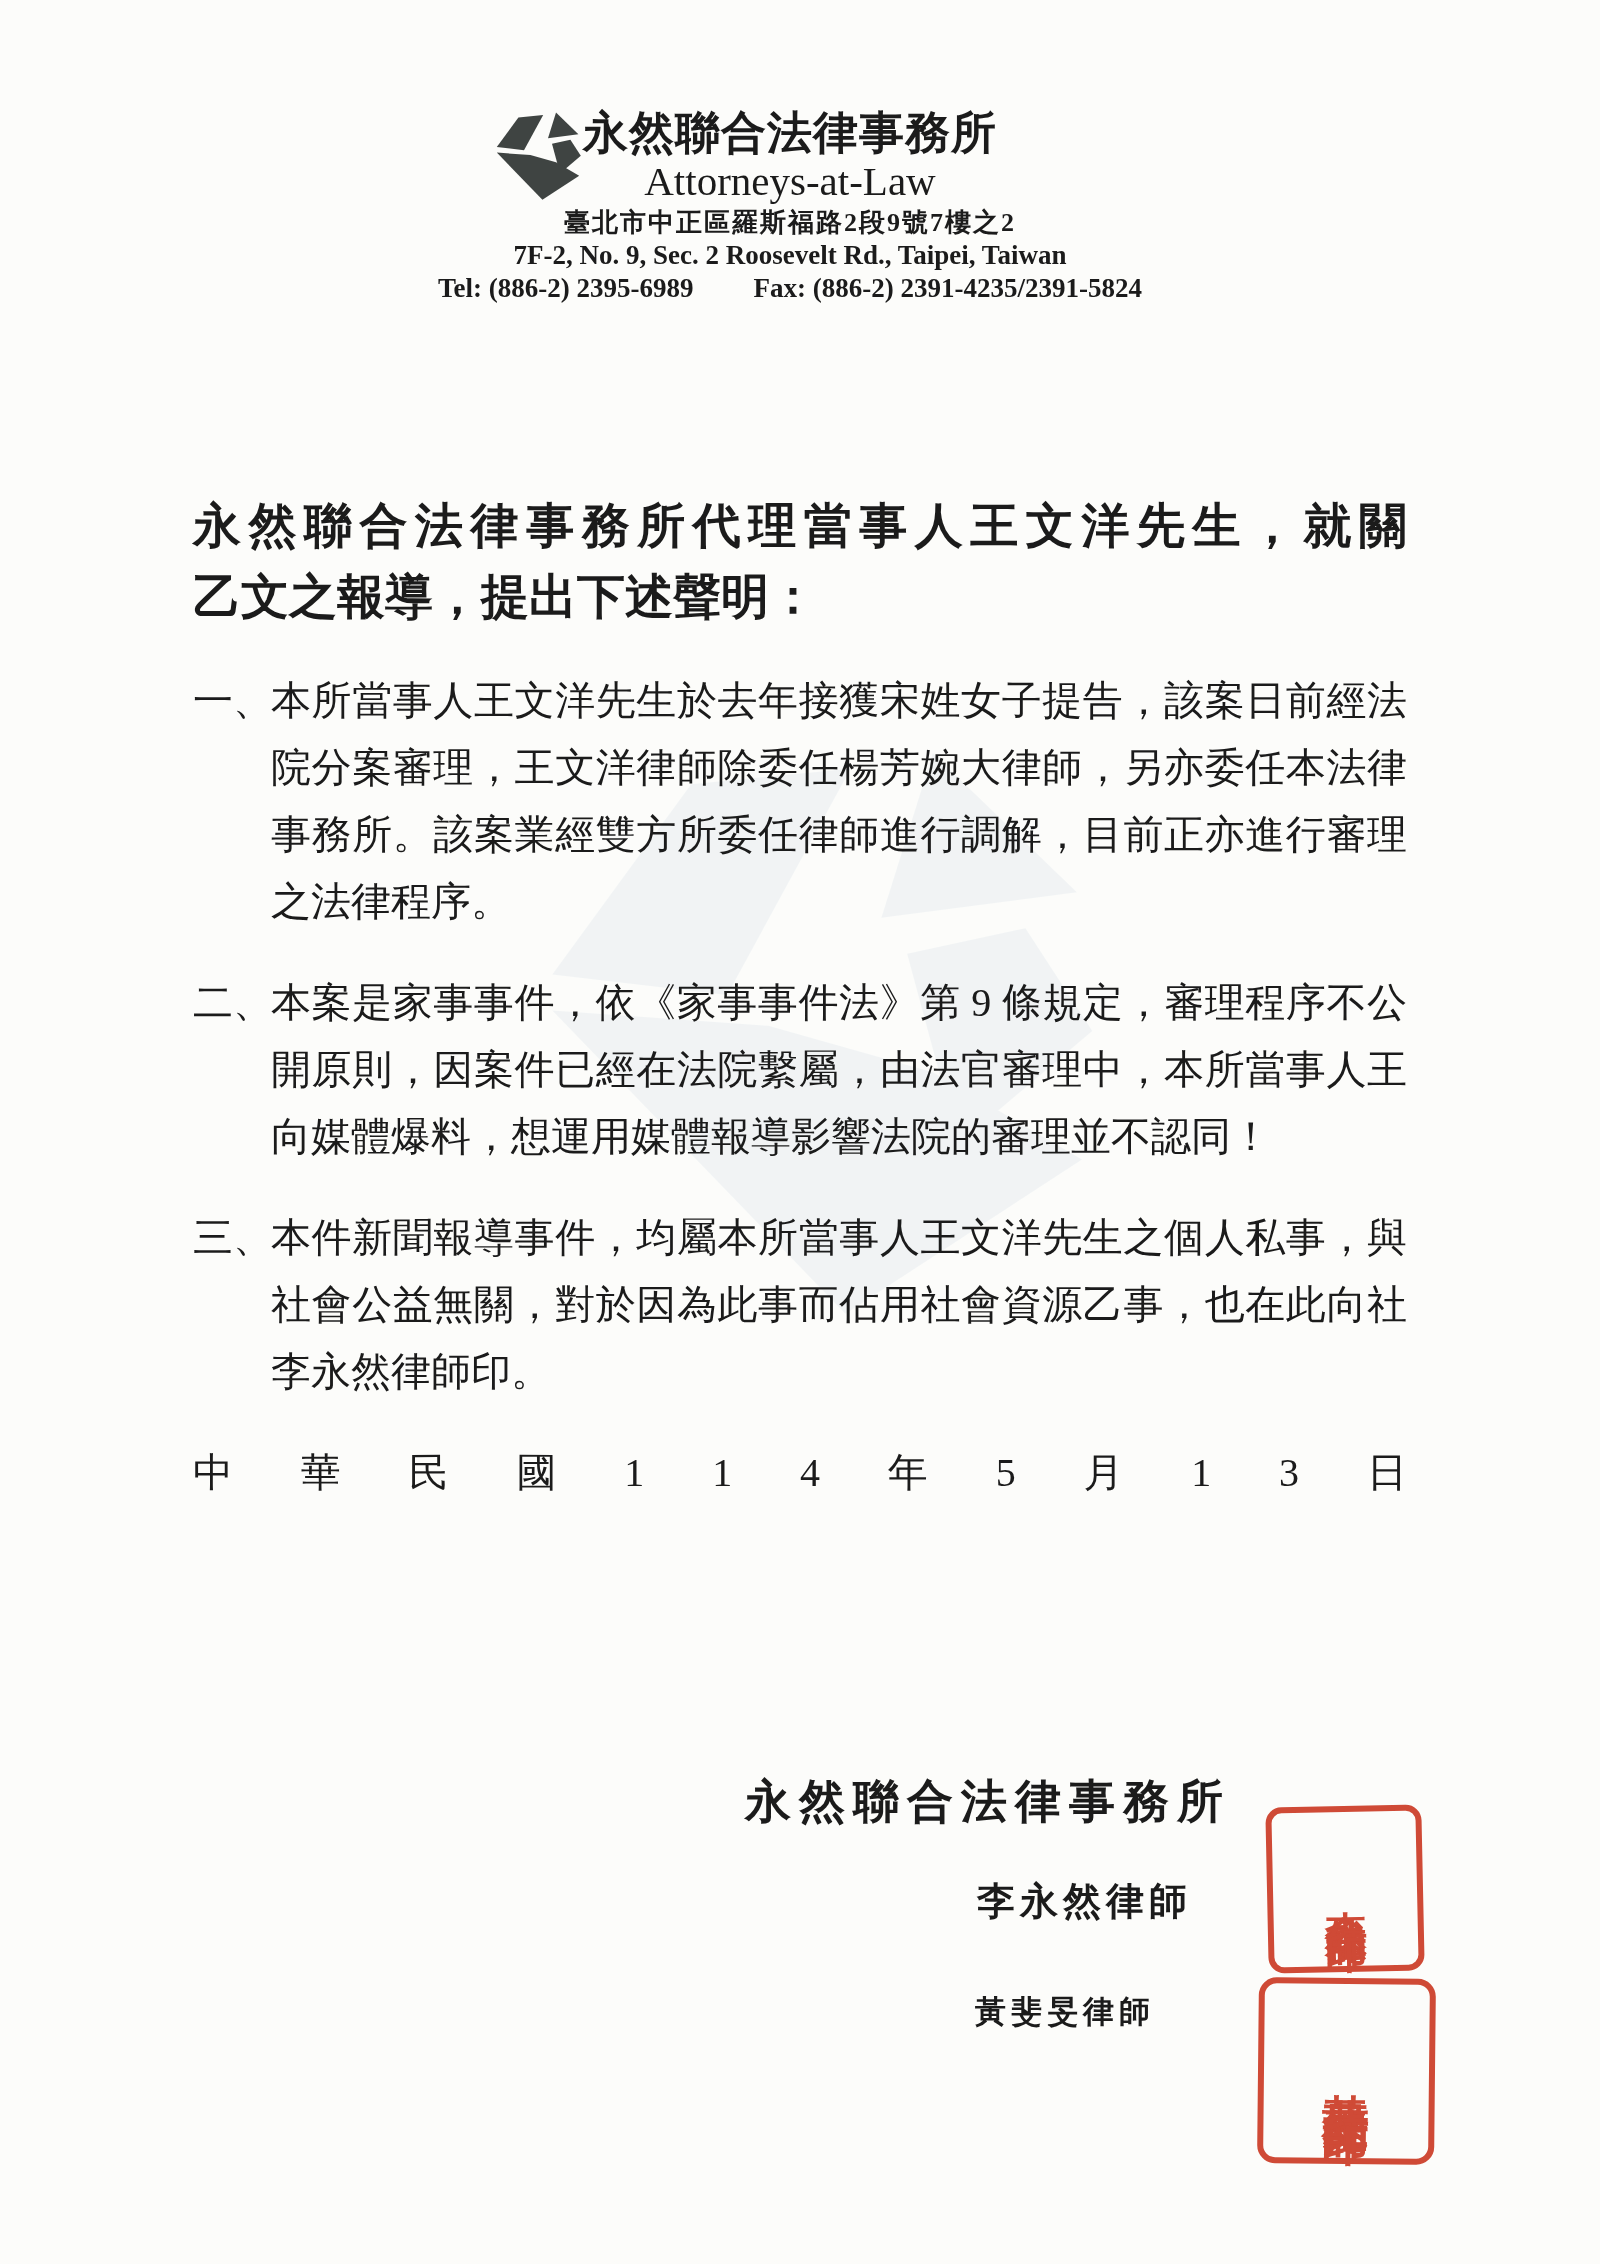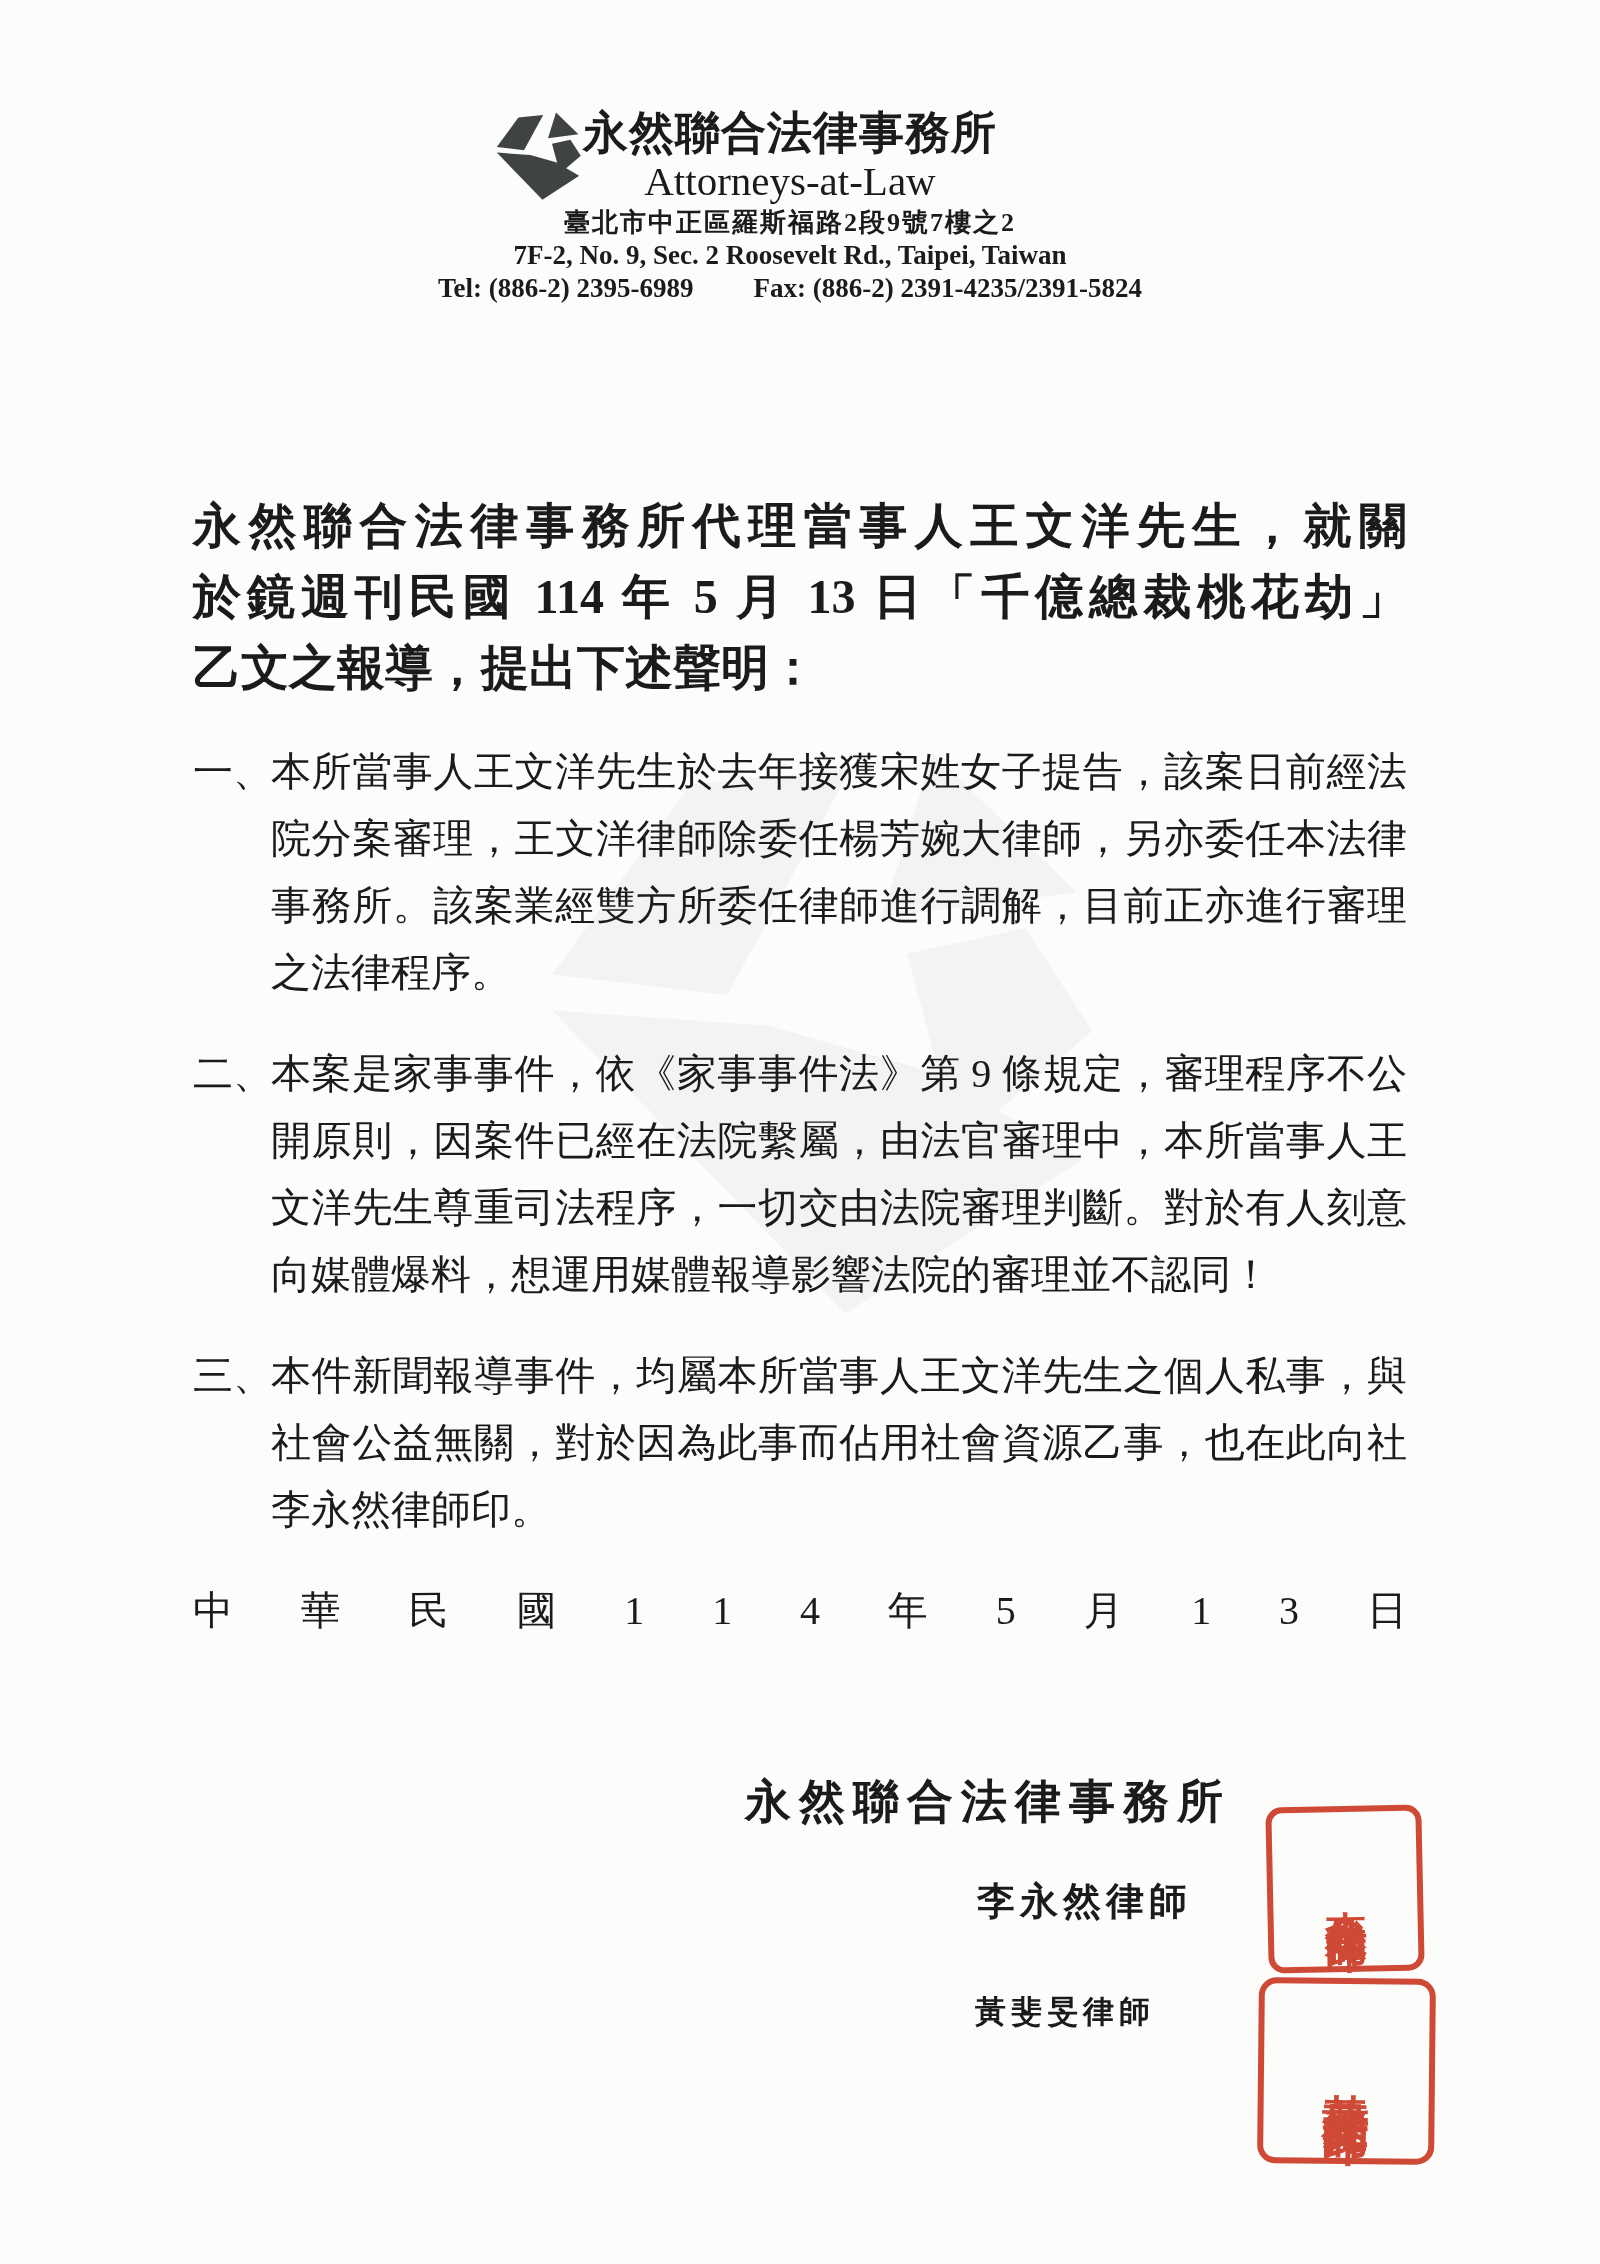--- a/index.html
+++ b/index.html
@@ -74,40 +74,38 @@
         <span>Tel: (886-2) 2395-6989</span>
         <span>Fax: (886-2) 2391-4235/2391-5824</span>
       </div>
     </div>
   </header>
 
   <main class="content">
 
     <div class="doc-title">
       <div class="t-line just">永然聯合法律事務所代理當事人王文洋先生，就關</div>
-      <div class="t-line just">於鏡週刊民國 114 年 5 月 13 日「千億總裁桃花劫」</div>
       <div class="t-line">乙文之報導，提出下述聲明：</div>
     </div>
 
     <section class="para">
       <span class="marker">一、</span>
       <div class="plines">
         <div class="b-line just">本所當事人王文洋先生於去年接獲宋姓女子提告，該案日前經法</div>
         <div class="b-line just">院分案審理，王文洋律師除委任楊芳婉大律師，另亦委任本法律</div>
         <div class="b-line just">事務所。該案業經雙方所委任律師進行調解，目前正亦進行審理</div>
         <div class="b-line">之法律程序。</div>
       </div>
     </section>
 
     <section class="para">
       <span class="marker">二、</span>
       <div class="plines">
         <div class="b-line just">本案是家事事件，依《家事事件法》第 9 條規定，審理程序不公</div>
         <div class="b-line just">開原則，因案件已經在法院繫屬，由法官審理中，本所當事人王</div>
-        <div class="b-line just">文洋先生尊重司法程序，一切交由法院審理判斷。對於有人刻意</div>
         <div class="b-line">向媒體爆料，想運用媒體報導影響法院的審理並不認同！</div>
       </div>
     </section>
 
     <section class="para">
       <span class="marker">三、</span>
       <div class="plines">
         <div class="b-line just">本件新聞報導事件，均屬本所當事人王文洋先生之個人私事，與</div>
         <div class="b-line just">社會公益無關，對於因為此事而佔用社會資源乙事，也在此向社</div>
         <div class="b-line">李永然律師印。</div>

